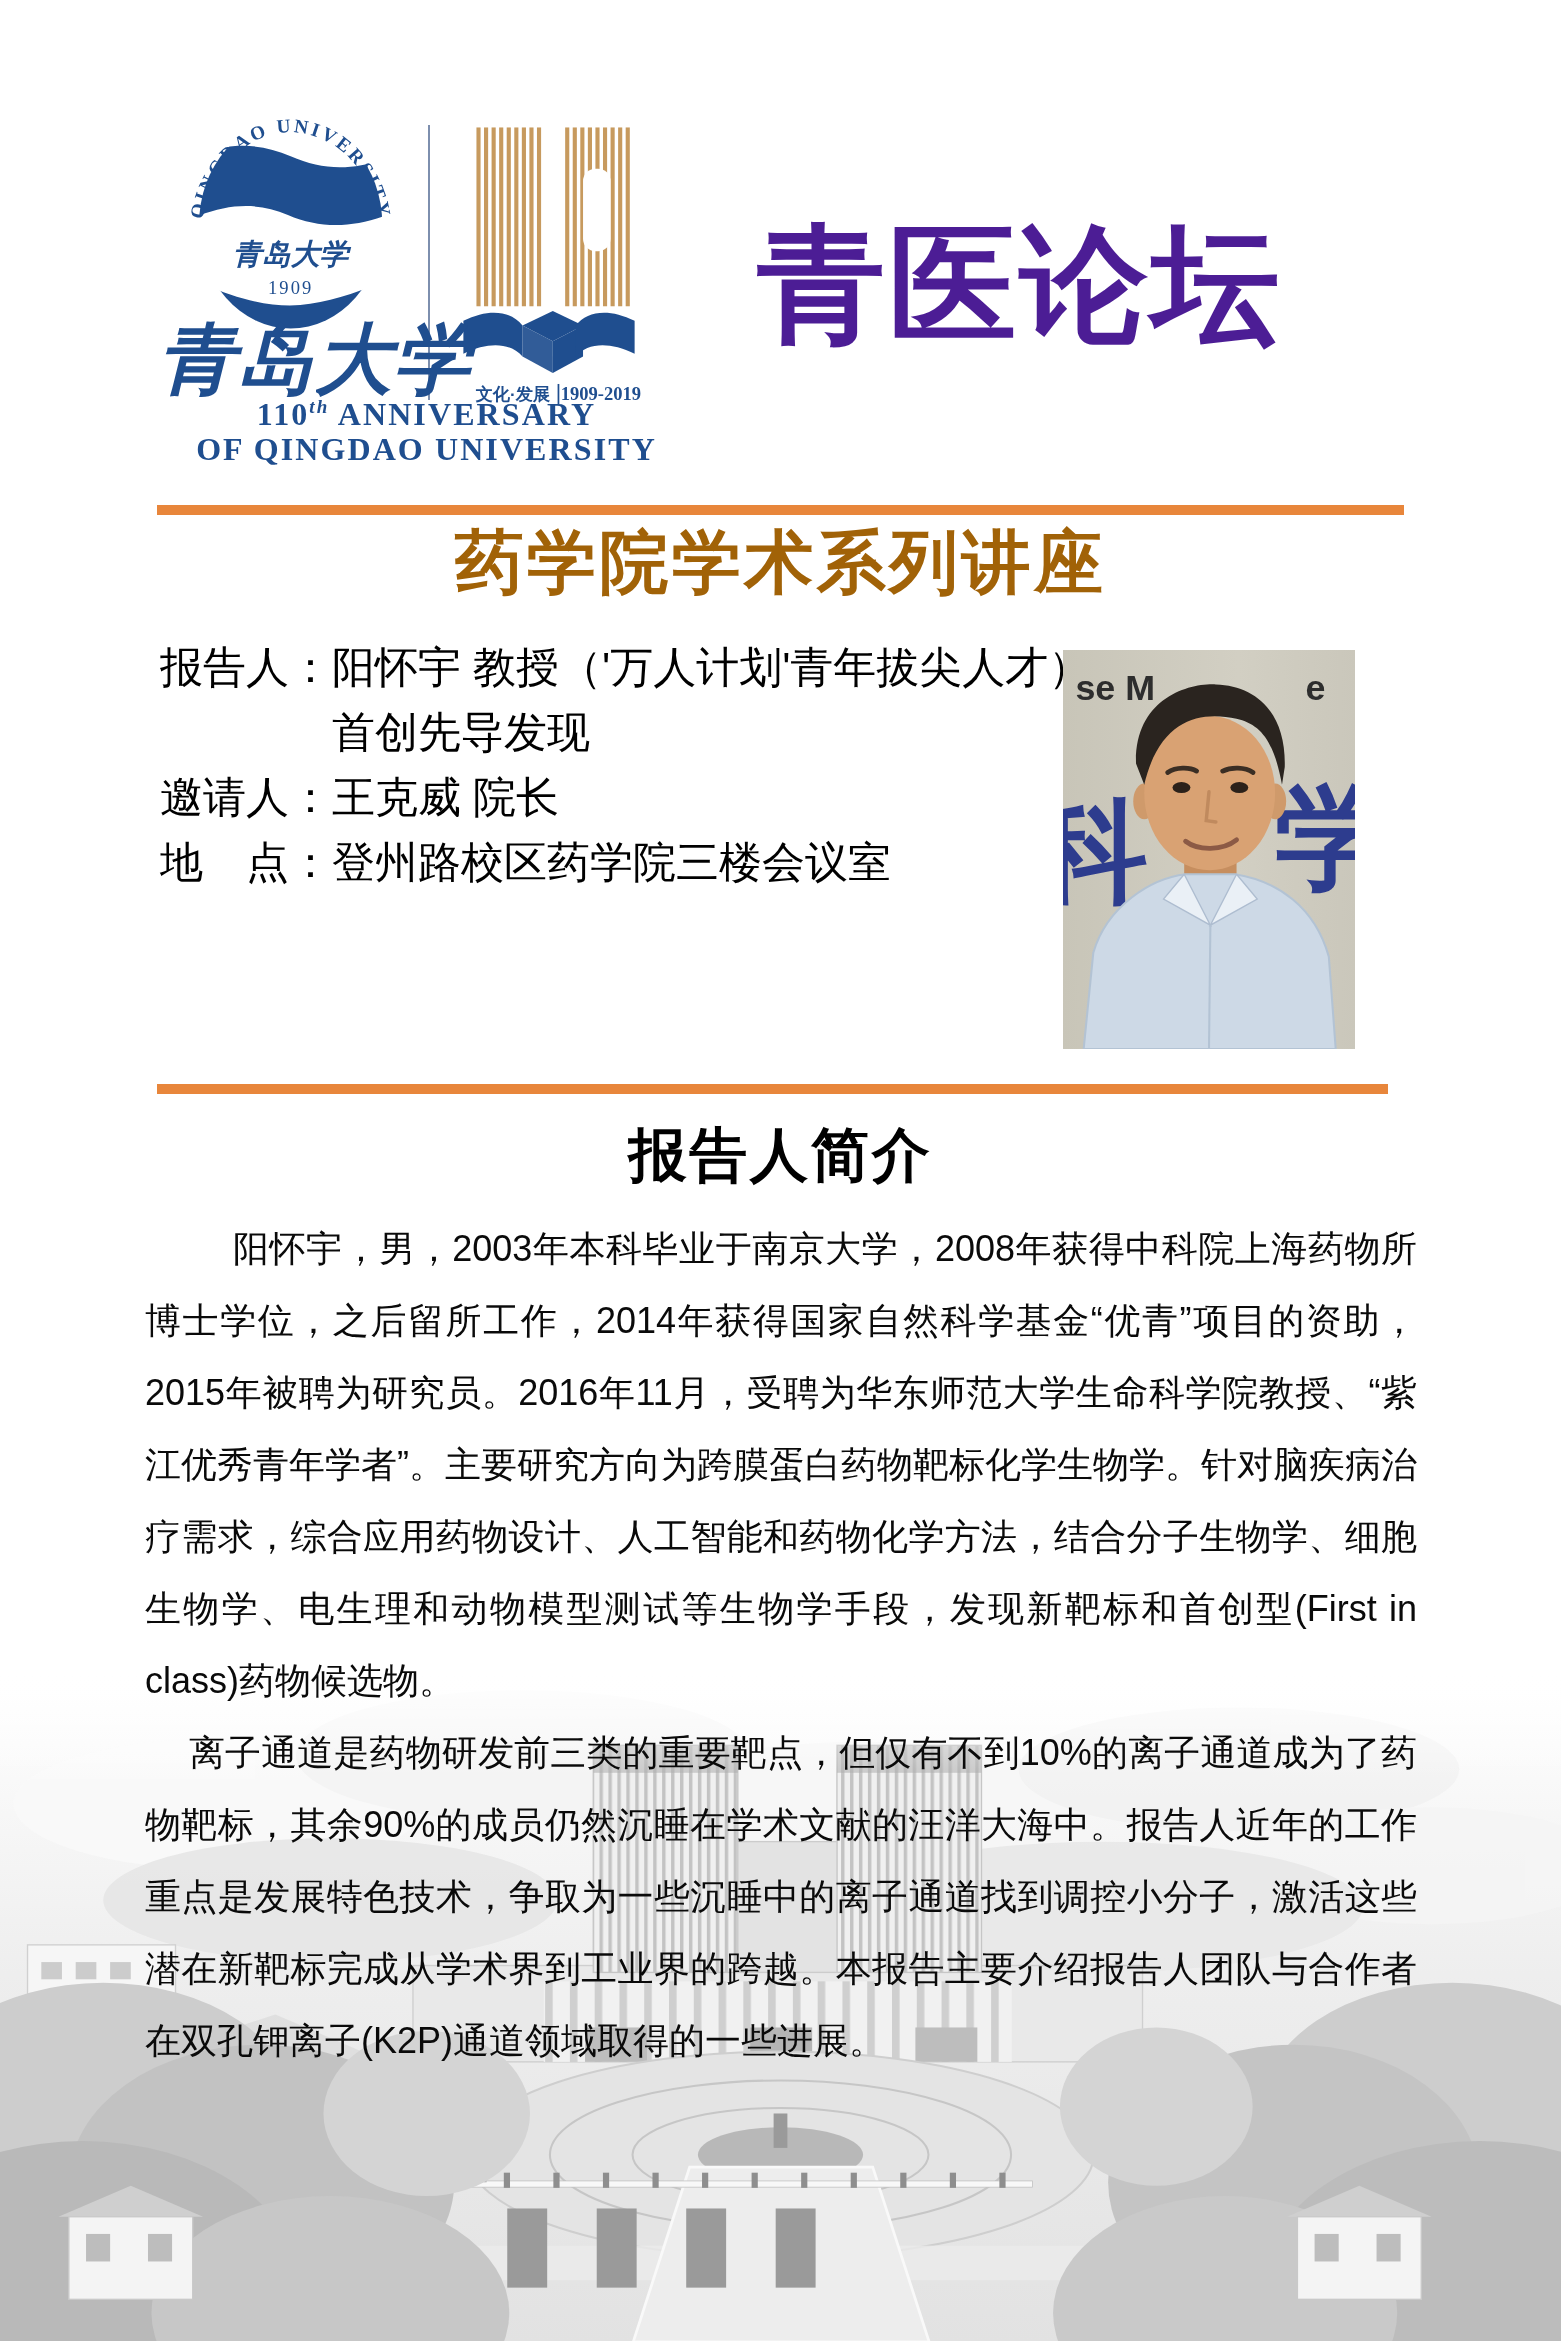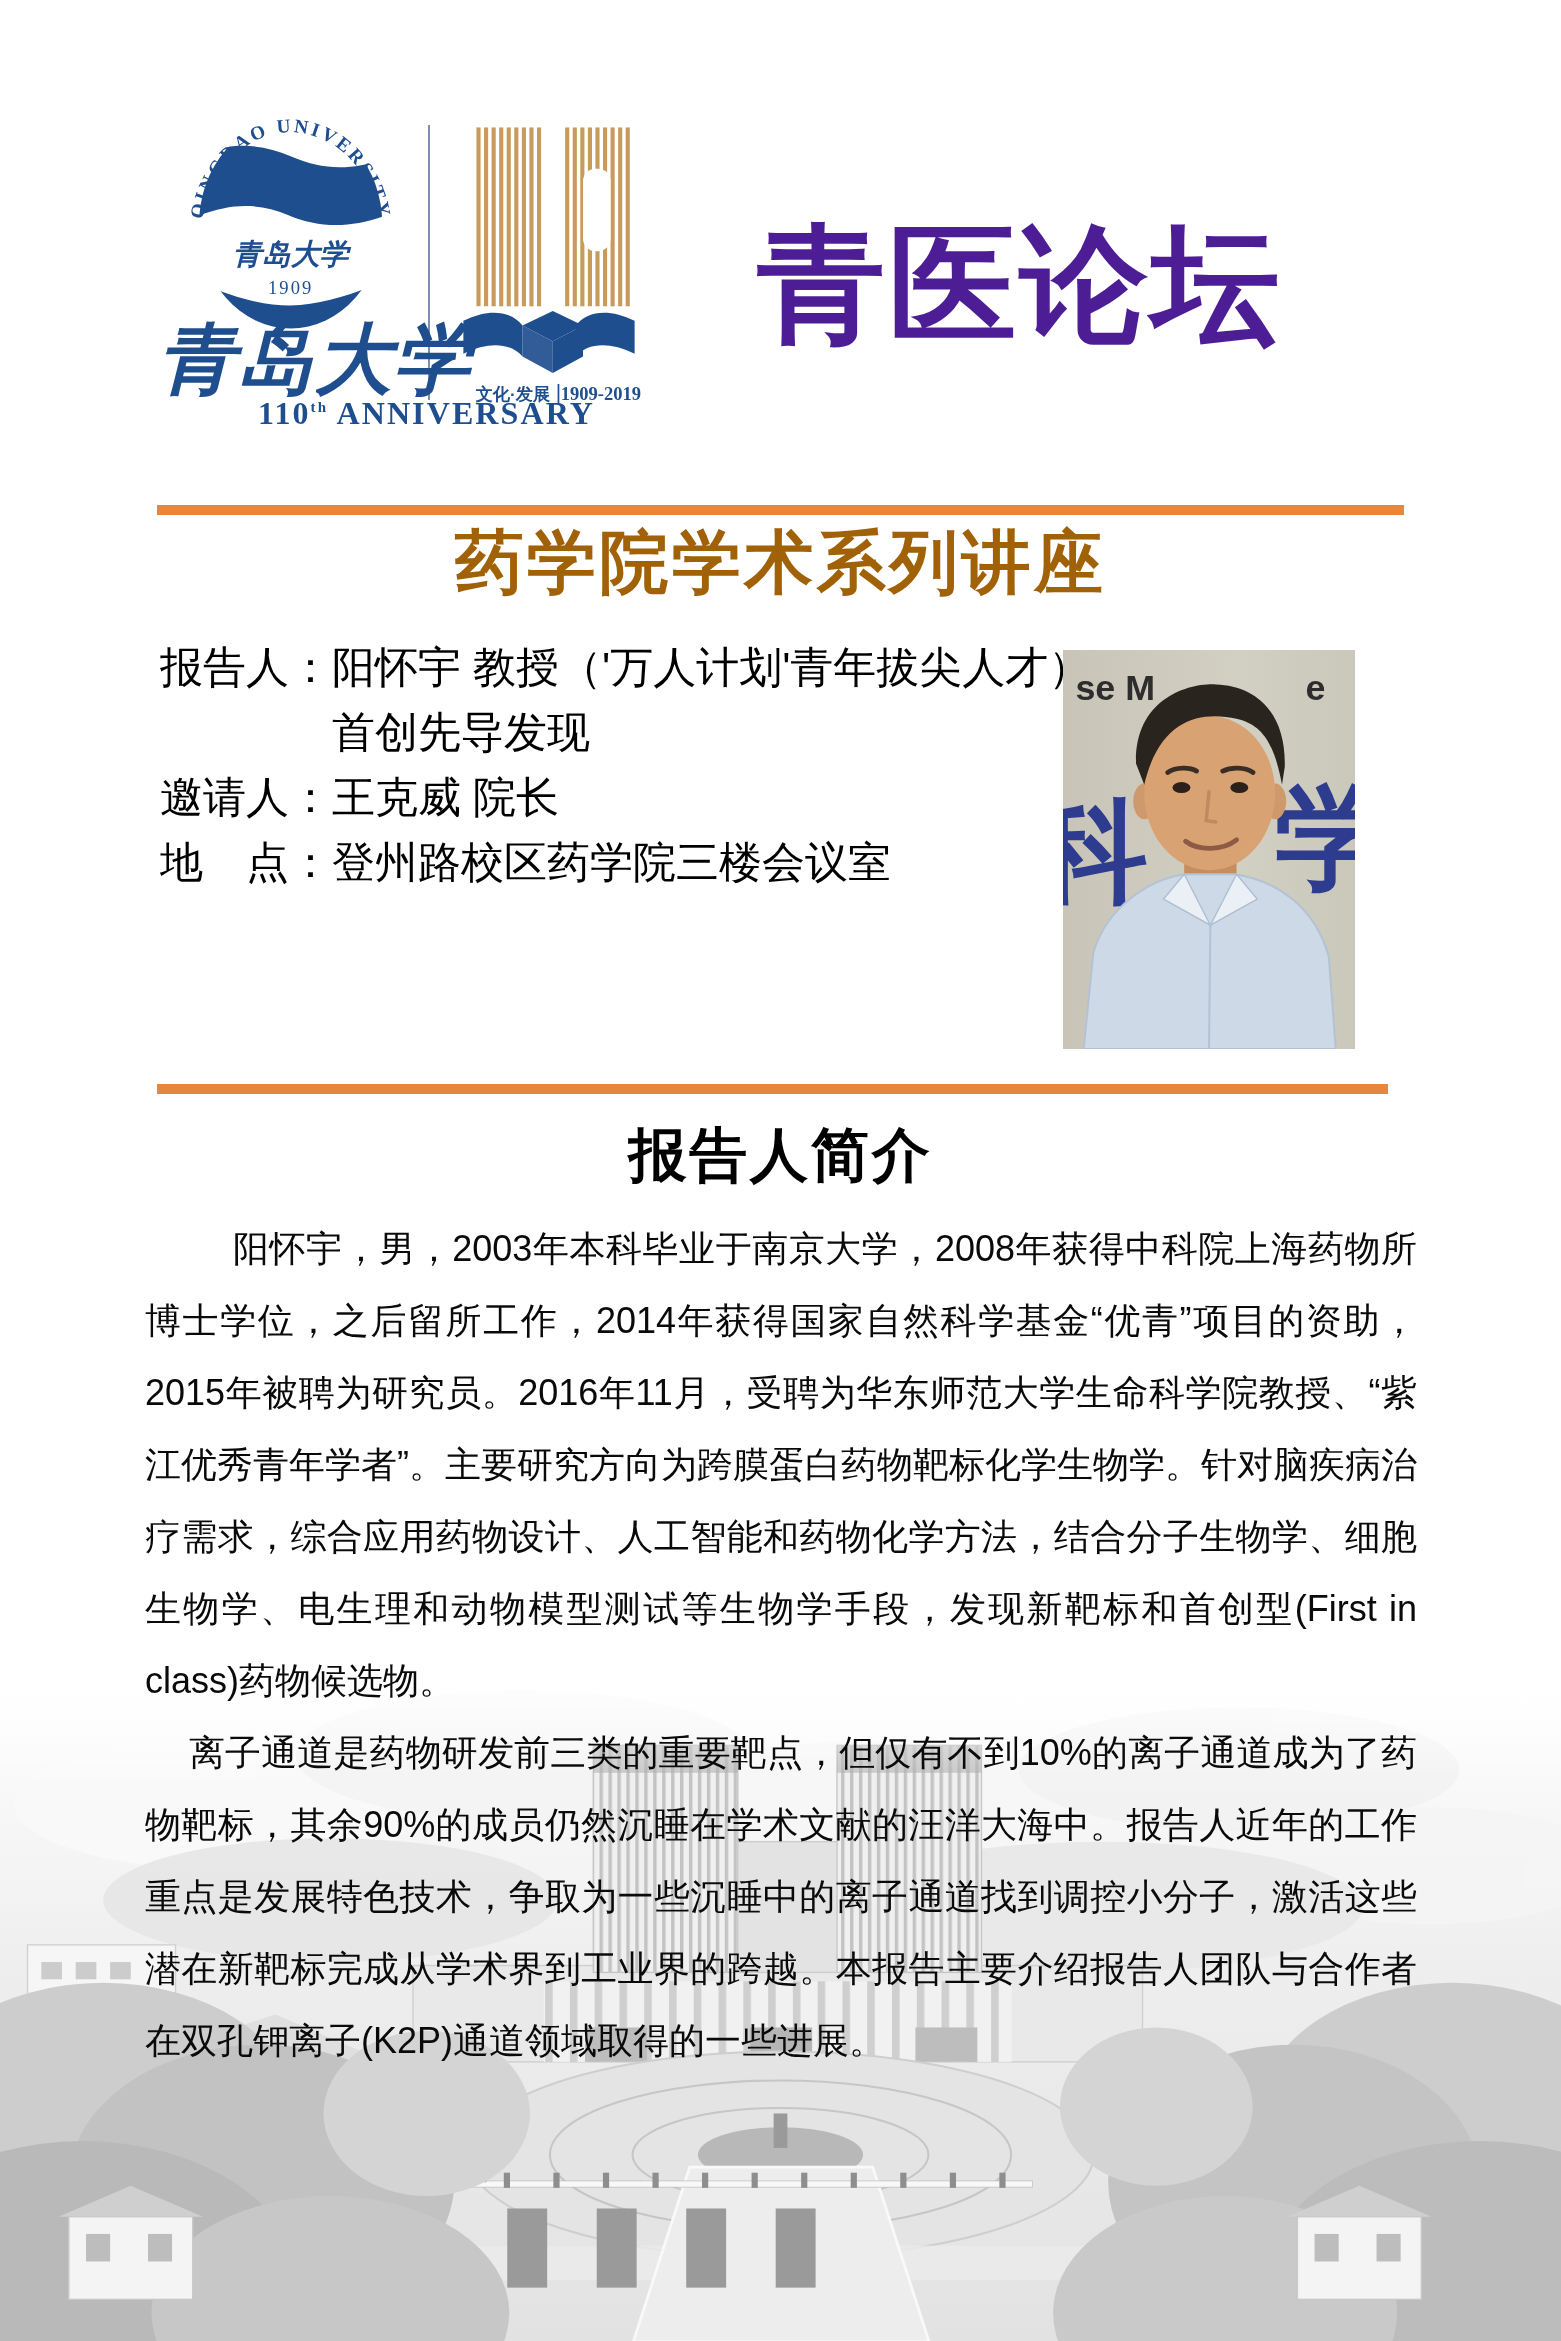--- a/index.html
+++ b/index.html
@@ -20,21 +20,21 @@
     font-family:"Liberation Serif","DejaVu Serif",serif;font-style:italic;font-weight:bold;
     font-size:77px;line-height:77px;letter-spacing:1.4px;
   }
   .anniv-bold{font-size:67px;line-height:77px;font-weight:900;letter-spacing:1.4px;margin-left:5.5px;}
   .anniv-en{
     position:absolute;left:151px;top:390px;width:551px;text-align:center;color:#1f4e8f;
     font-family:"Liberation Serif","DejaVu Serif",serif;font-weight:bold;
   }
   .anniv-en .l1{font-size:32px;line-height:34px;letter-spacing:2.1px;}
   .anniv-en .l2{font-size:32px;line-height:36px;letter-spacing:2.1px;}
-  .anniv-en sup{font-size:15px;}
+  .anniv-en sup{font-size:19px;font-style:italic;}
   .forum-title{
     position:absolute;left:757px;top:219px;width:757px;
     font-size:128px;line-height:131px;font-weight:900;color:#4c1d95;letter-spacing:3.4px;white-space:nowrap;
   }
   
   .bar{position:absolute;height:10.3px;background:#e8863b;}
   .bar1{left:157px;top:505px;width:1247px;}
   .bar2{left:157px;top:1084px;width:1231px;}
   .series-title{
     position:absolute;left:157px;top:525px;width:1247px;text-align:center;
@@ -254,20 +254,21 @@
       <text x="218" y="402" text-anchor="middle" font-size="27" font-weight="bold" fill="#1f4e8f" font-family="Liberation Serif, DejaVu Serif, serif">1909-2019</text>
     </g>
   </svg>
 
   <div class="anniv-line">
     <span class="anniv-calli">青岛大学</span>
   </div>
 
   <div class="anniv-en">
     <div class="l1"><span>110</span><sup>th</sup><span> ANNIVERSARY</span></div>
+    <div class="l2">OF QINGDAO UNIVERSITY</div>
   </div>
 
   <div class="forum-title">青医论坛</div>
 
   <div class="bar bar1"></div>
 
   <div class="series-title">药学院学术系列讲座</div>
 
   <div class="info-rows">
     <div class="info-row">

